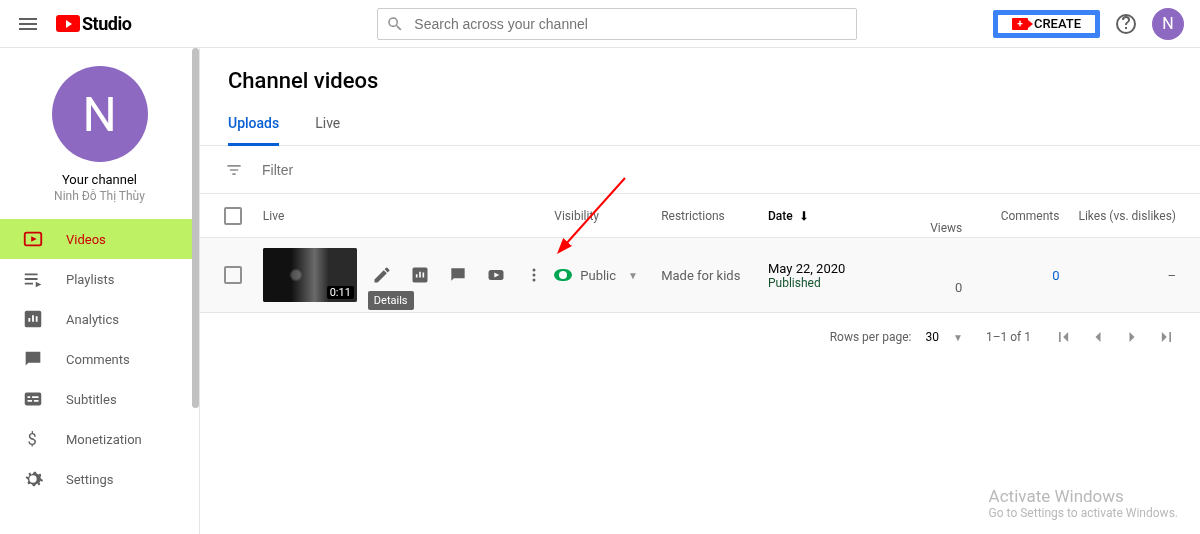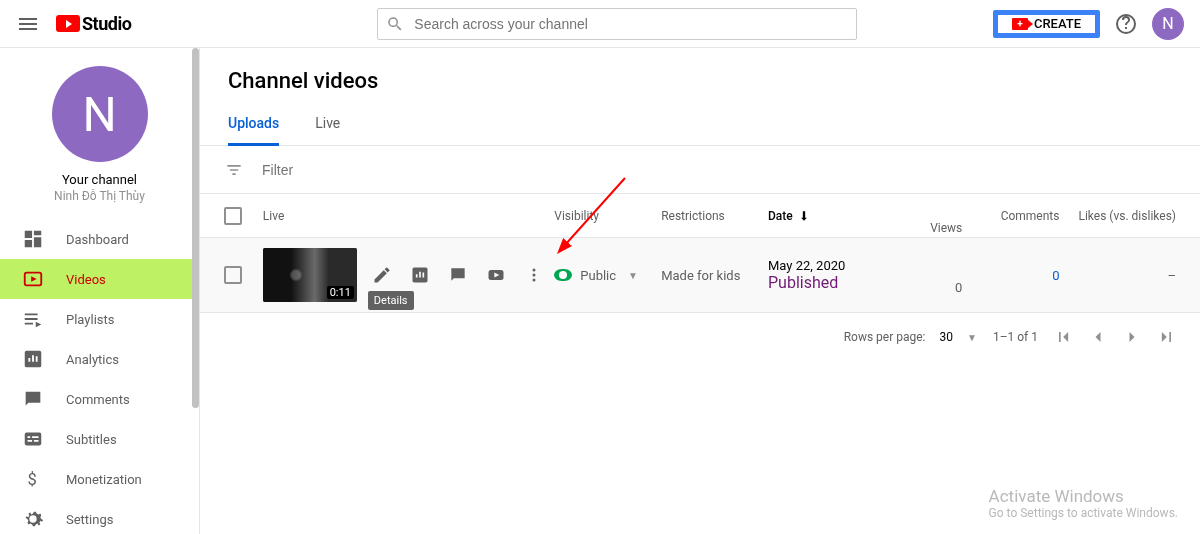--- a/index.html
+++ b/index.html
@@ -67,21 +67,21 @@
 .duration { position:absolute; right:3px; bottom:3px; background:#000; color:#fff; font-size:11px; padding:0 3px; border-radius:2px; }
 .row-actions { display:flex; align-items:center; gap:18px; margin-left:15px; position:relative; }
 .action-ico { width:20px; height:20px; color:#606060; cursor:pointer; }
 .tooltip { position:absolute; top:26px; left:-4px; background:#616161; color:#fff; font-size:11px; padding:3px 6px; border-radius:2px; white-space:nowrap; }
 .vis-cell { display:flex; align-items:center; gap:8px; }
 .eye { width:18px; height:12px; background:#00a651; border-radius:50%/60%; position:relative; }
 .eye::after{ content:''; position:absolute; inset:2px 5px; background:#fff; border-radius:50%; }
 .vis-text { font-size:13px; }
 .down-caret { color:#909090; font-size:10px; margin-left:4px; }
 .date-main { font-size:13px; color:#030303; }
-.date-sub { font-size:16px; color:#701a75; }
+.date-sub { font-size:12px; color:#14532d; }
 .views-v { font-size:13px; }
 .comments-v { font-size:13px; color:#065fd4; }
 .likes-v { font-size:13px; }
 
 .pager { display:flex; align-items:center; justify-content:flex-end; gap:14px; padding: 14px 24px; font-size:12px; color:#606060; }
 .pg-ico { width:20px; color:#909090; cursor:pointer; }
 
 .activate { position:absolute; right:22px; bottom:14px; text-align:left; color:#b9b9b9; }
 .activate .t1 { font-size:17px; }
 .activate .t2 { font-size:12px; }
@@ -119,26 +119,20 @@
 
 <div class="body-row">
 
   <div class="sidebar">
     <div class="channel-block">
       <div class="avatar-lg">N</div>
       <div class="channel-label">Your channel</div>
       <div class="channel-name">Ninh Đỗ Thị Thùy</div>
     </div>
     <div class="nav">
-      <div class="nav-item">
-        <svg class="nav-ico" viewBox="0 0 24 24">
-            <path fill="currentColor" d="M3 3h8v8H3zM13 3h8v5h-8zM13 10h8v11h-8zM3 13h8v8H3z"></path>
-          </svg>
-        <span class="nav-label">Dashboard</span>
-      </div>
       <div class="nav-item active">
         <svg class="nav-ico" viewBox="0 0 24 24">
             <rect x="3" y="5" width="18" height="14" rx="2" fill="none" stroke="currentColor" stroke-width="2"></rect>
             <path fill="currentColor" d="M10 9l6 3-6 3z"></path>
           </svg>
         <span class="nav-label">Videos</span>
       </div>
       <div class="nav-item">
         <svg class="nav-ico" viewBox="0 0 24 24">
             <path fill="currentColor" d="M3 6h14v2H3zM3 11h14v2H3zM3 16h9v2H3zM15 15l6 3-6 3z"></path>
@@ -263,21 +257,21 @@
       <div class="col-comments"><span class="comments-v">0</span></div>
       <div class="col-likes"><span class="likes-v">–</span></div>
     </div>
 
     <div class="pager">
       <span>Rows per page:</span>
       <span style="color:#030303;display:flex;align-items:center;gap:10px;">
           <span>30</span>
           <span class="down-caret">▼</span>
         </span>
-      <span style="margin:0 2px;">1–1 of 1</span>
+      <span style="margin:0 9px;">1–1 of 1</span>
       <svg class="pg-ico" viewBox="0 0 24 24">
           <path fill="currentColor" d="M6 6h2v12H6zM17 6l-6 6 6 6z"></path>
         </svg>
       <svg class="pg-ico" viewBox="0 0 24 24">
           <path fill="currentColor" d="M15 6l-6 6 6 6z"></path>
         </svg>
       <svg class="pg-ico" viewBox="0 0 24 24">
           <path fill="currentColor" d="M9 6l6 6-6 6z"></path>
         </svg>
       <svg class="pg-ico" viewBox="0 0 24 24">

